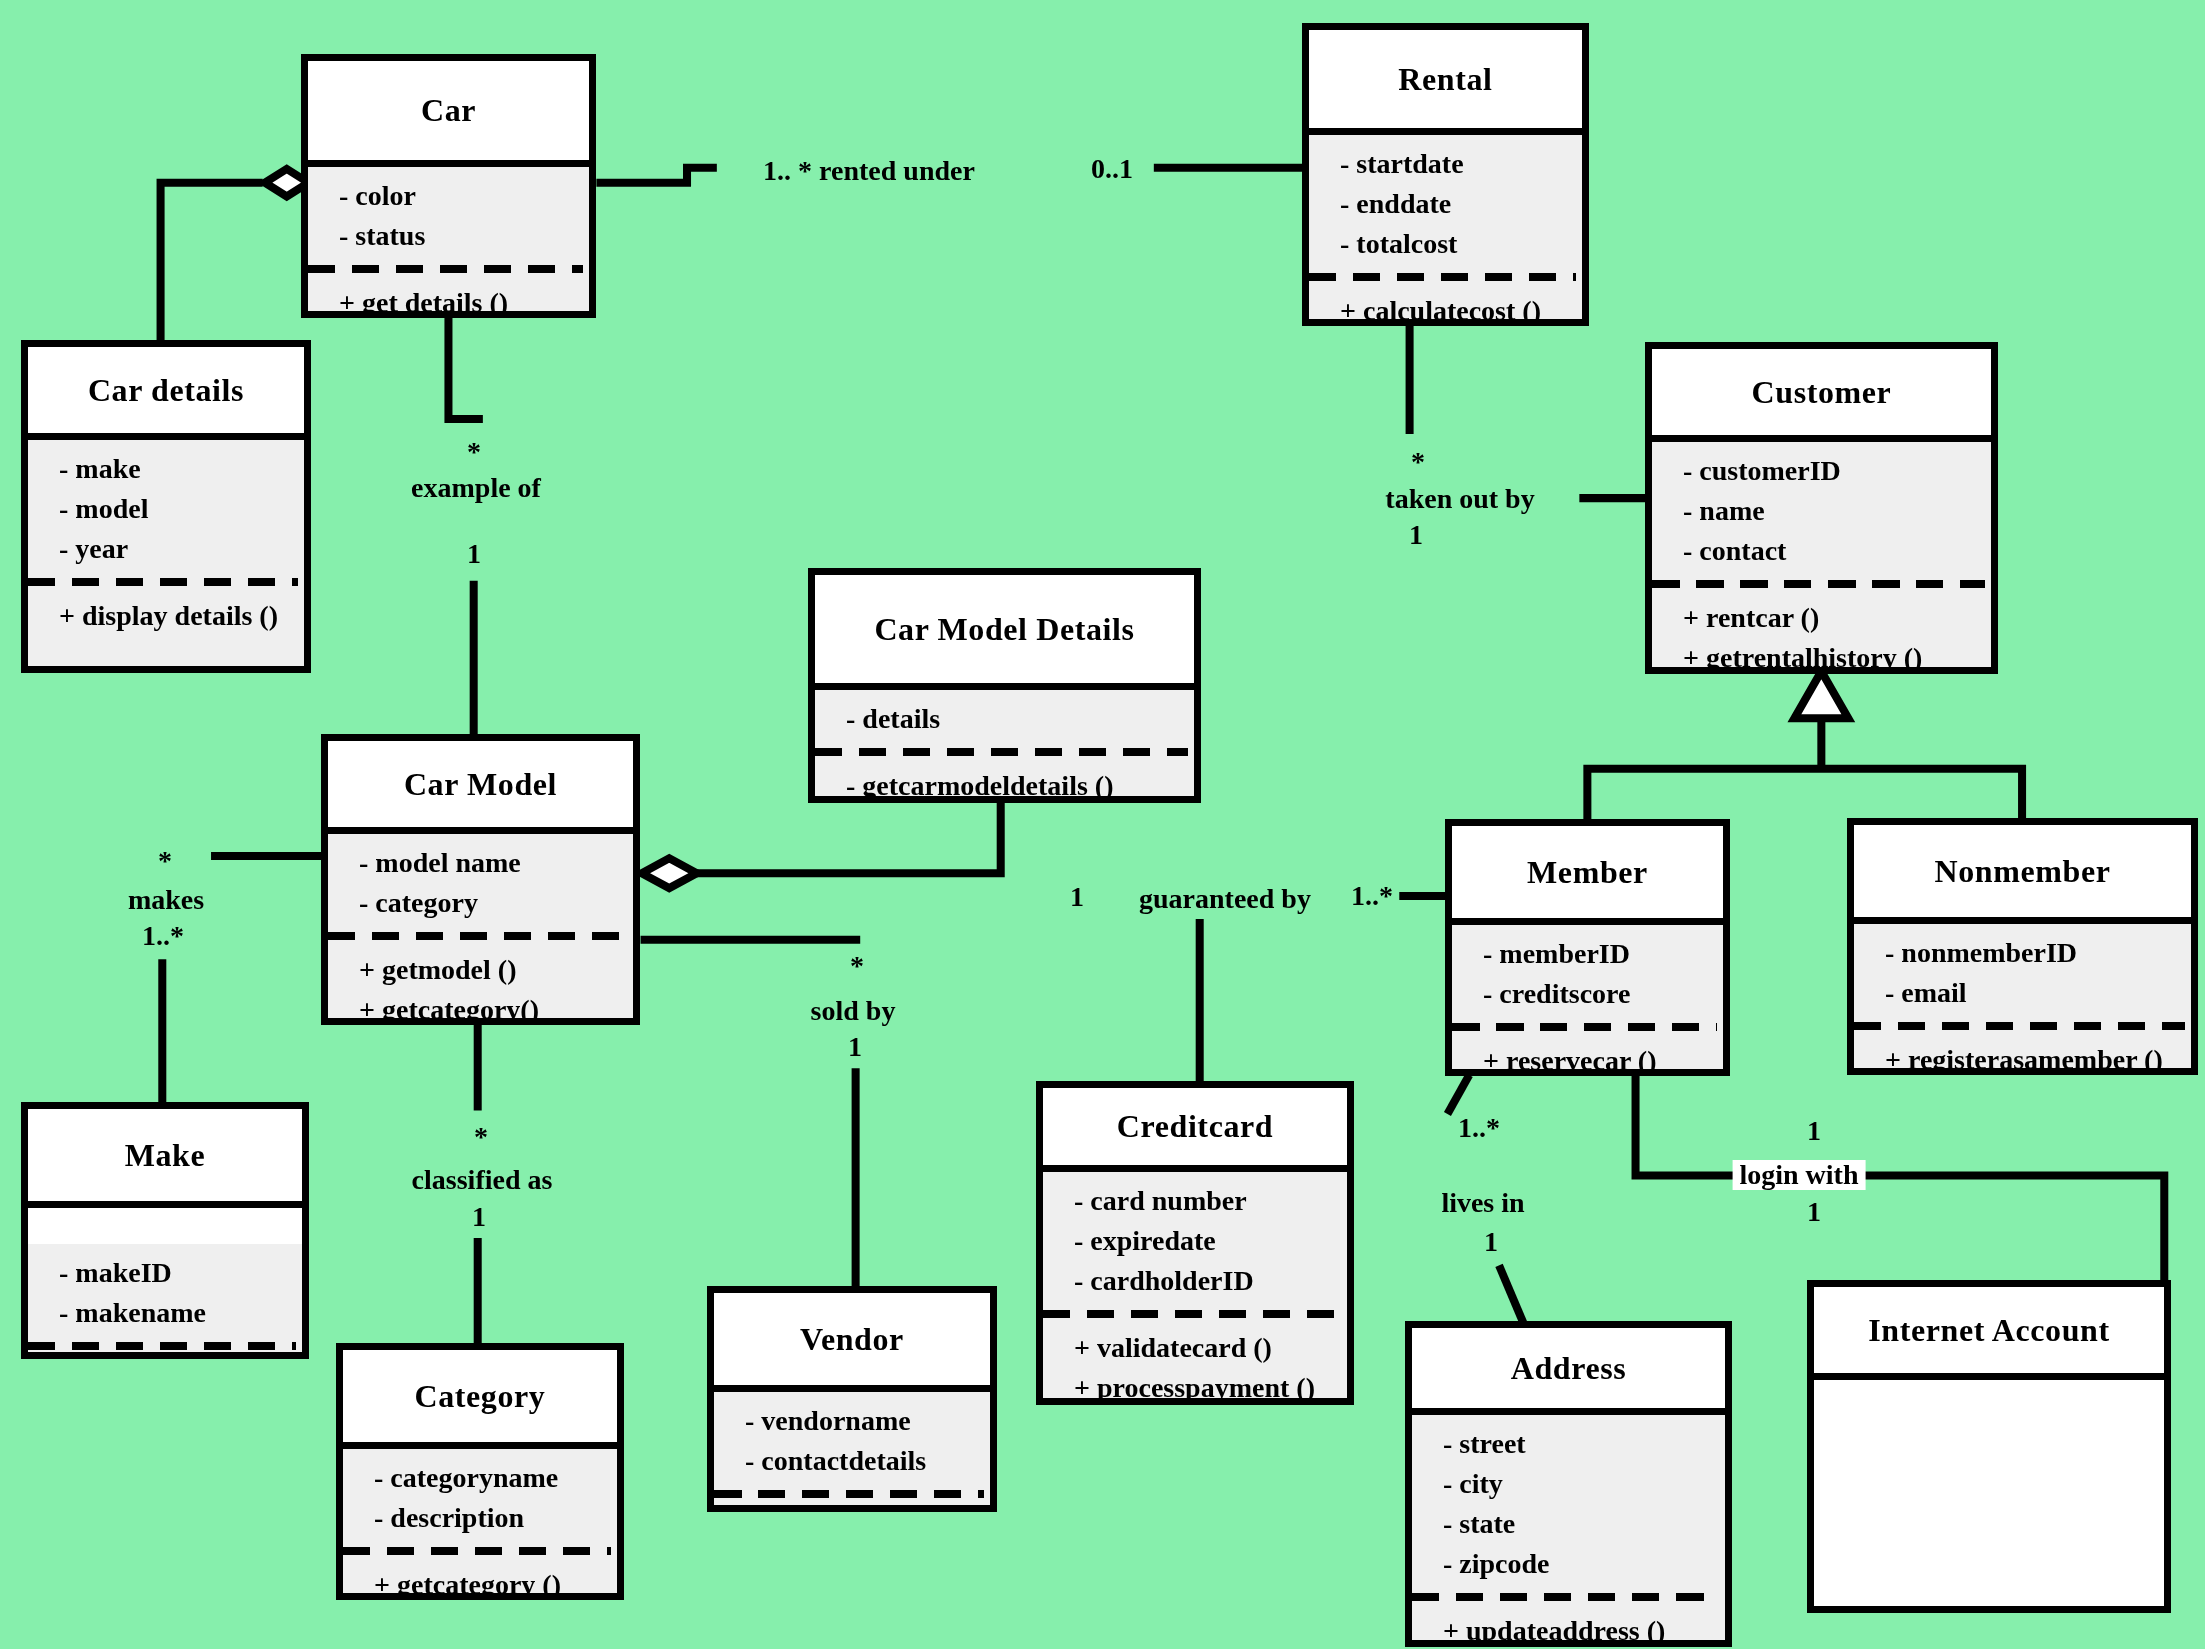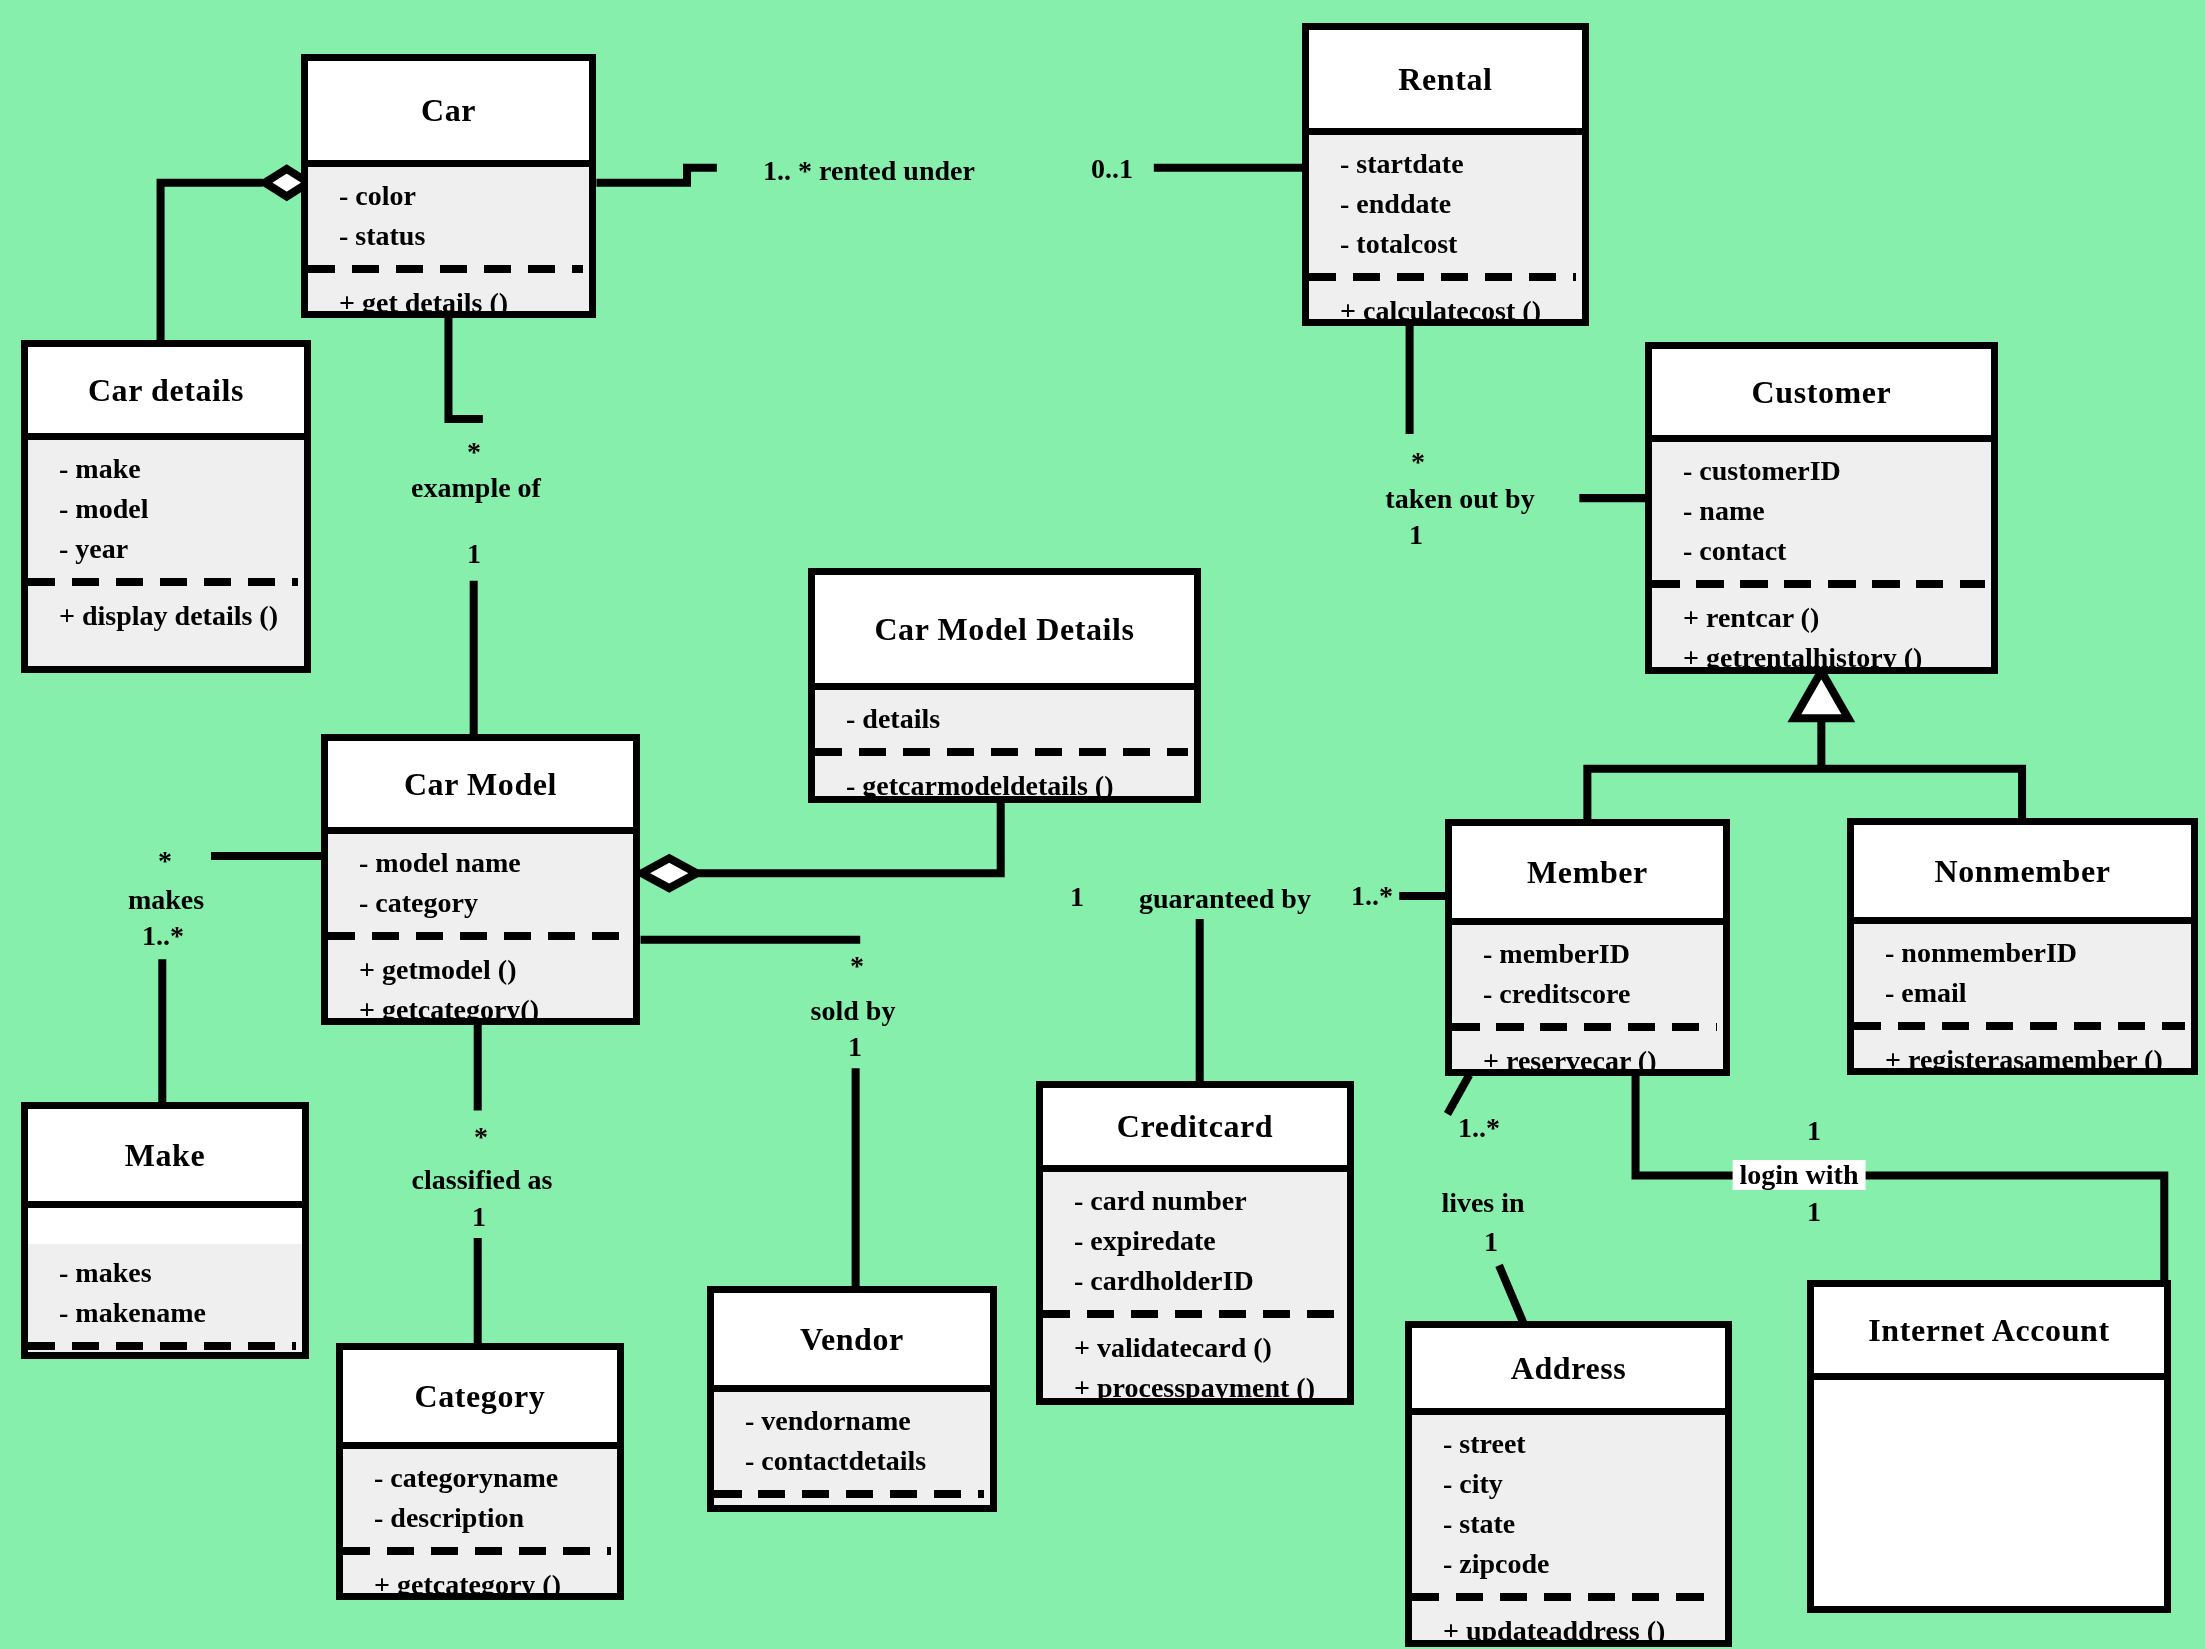--- a/index.html
+++ b/index.html
@@ -132,21 +132,21 @@
     <div class="class-members">
         <div class="member-row">- nonmemberID</div>
         <div class="member-row">- email</div>
         <div class="member-sep"></div>
         <div class="member-row">+ registerasamember ()</div>
       </div>
   </div>
   <div class="uml-class" style="left:21px;top:1102px;width:288px;height:257px;gap:36px;--th:92px;">
     <div class="class-title">Make</div>
     <div class="class-members">
-        <div class="member-row">- makes</div>
+        <div class="member-row">- makeID</div>
         <div class="member-row">- makename</div>
         <div class="member-sep"></div>
         <div class="member-row">+ getmake ()</div>
       </div>
   </div>
   <div class="uml-class" style="left:336px;top:1343px;width:288px;height:257px;--th:92px;">
     <div class="class-title">Category</div>
     <div class="class-members">
         <div class="member-row">- categoryname</div>
         <div class="member-row">- description</div>

